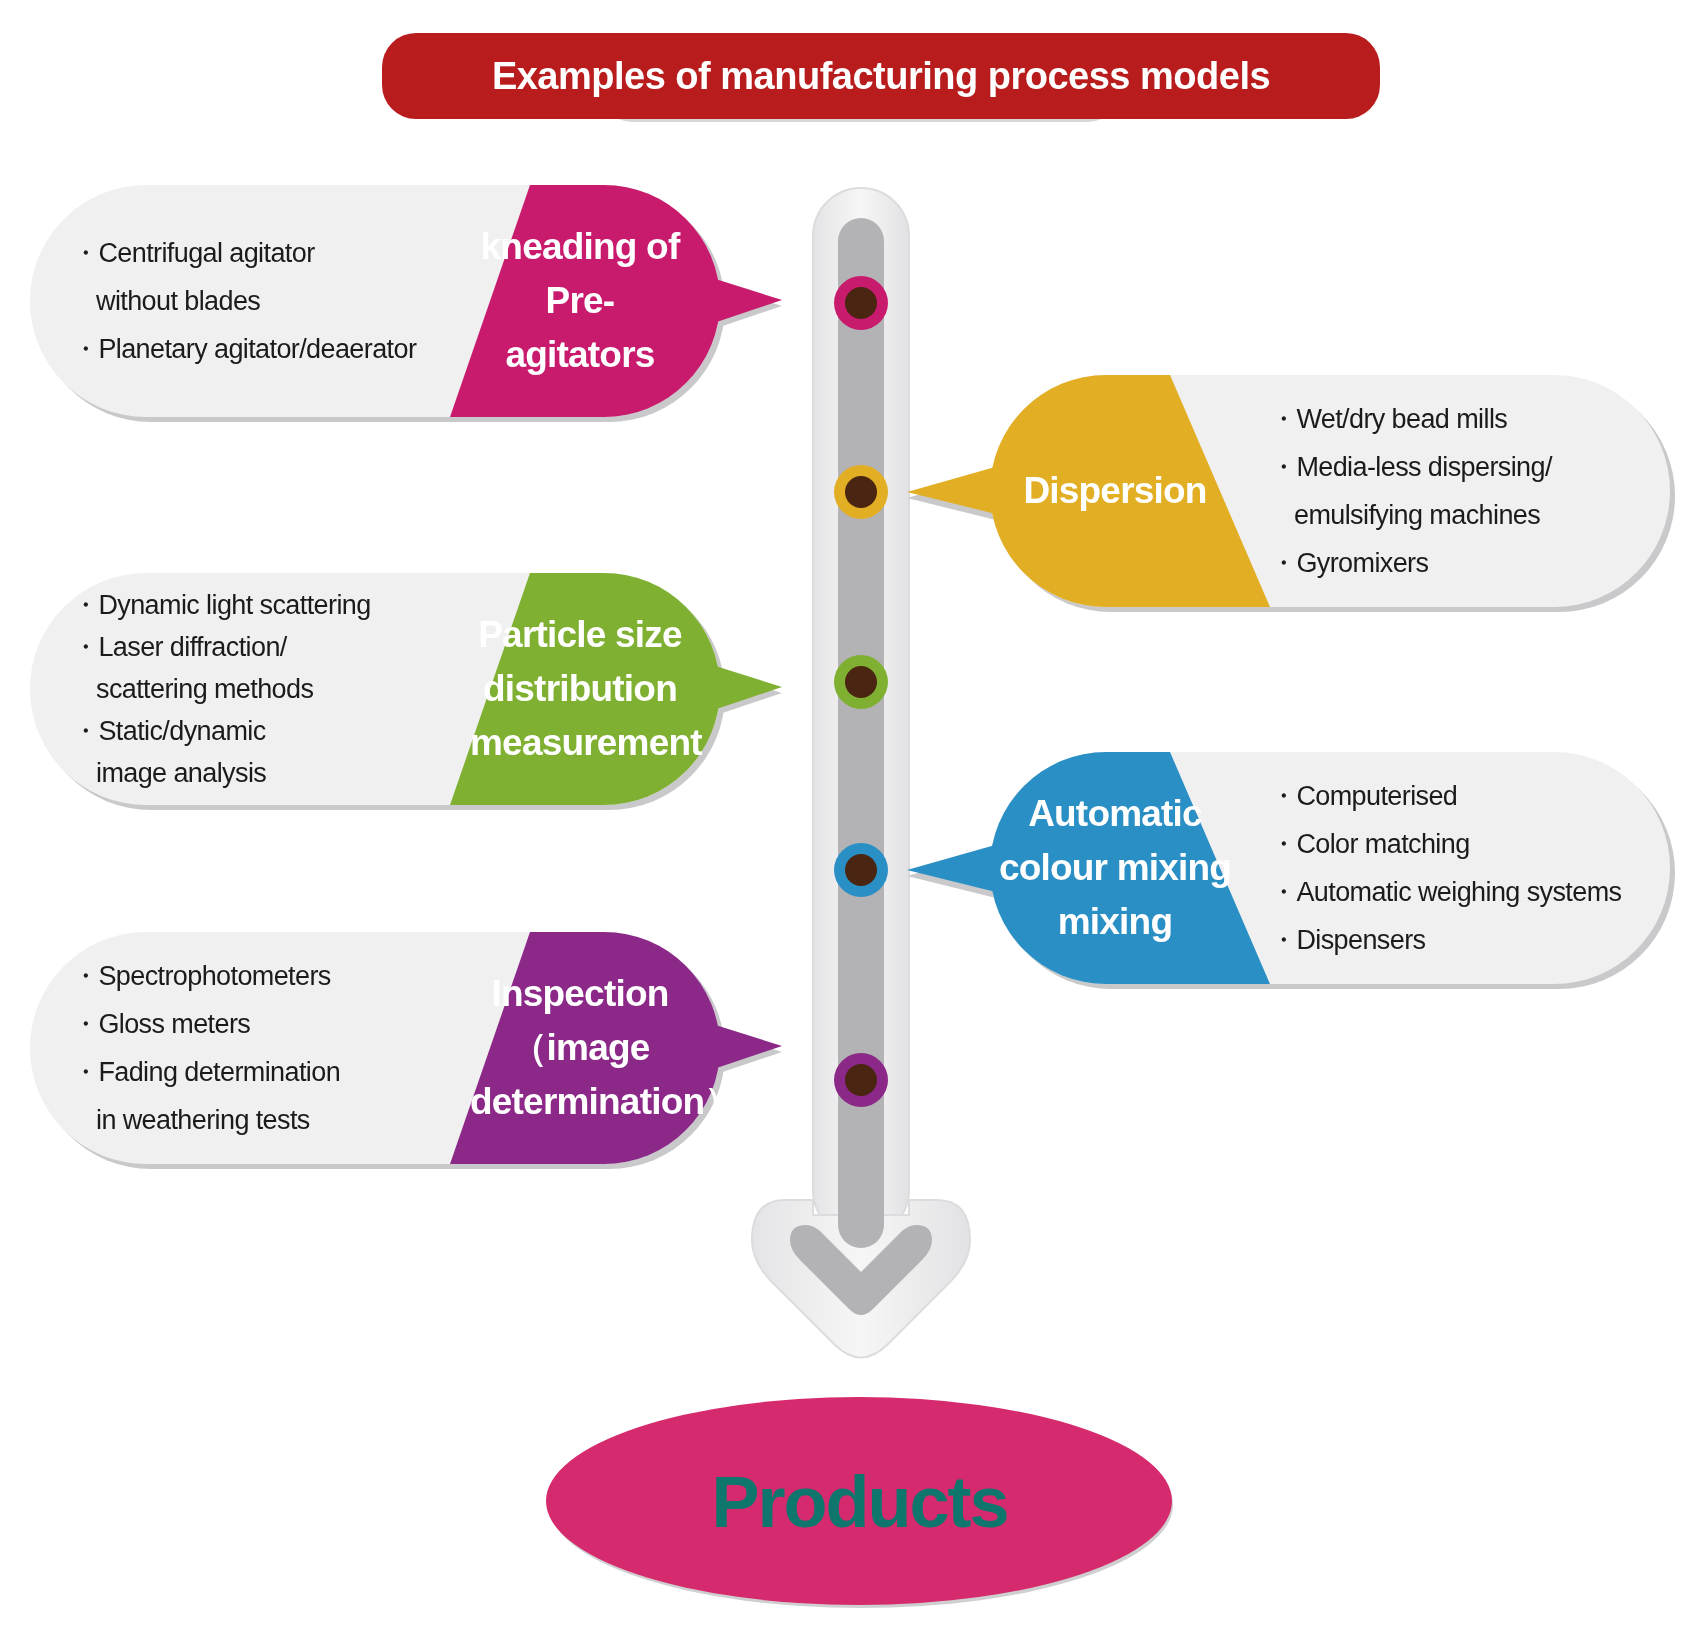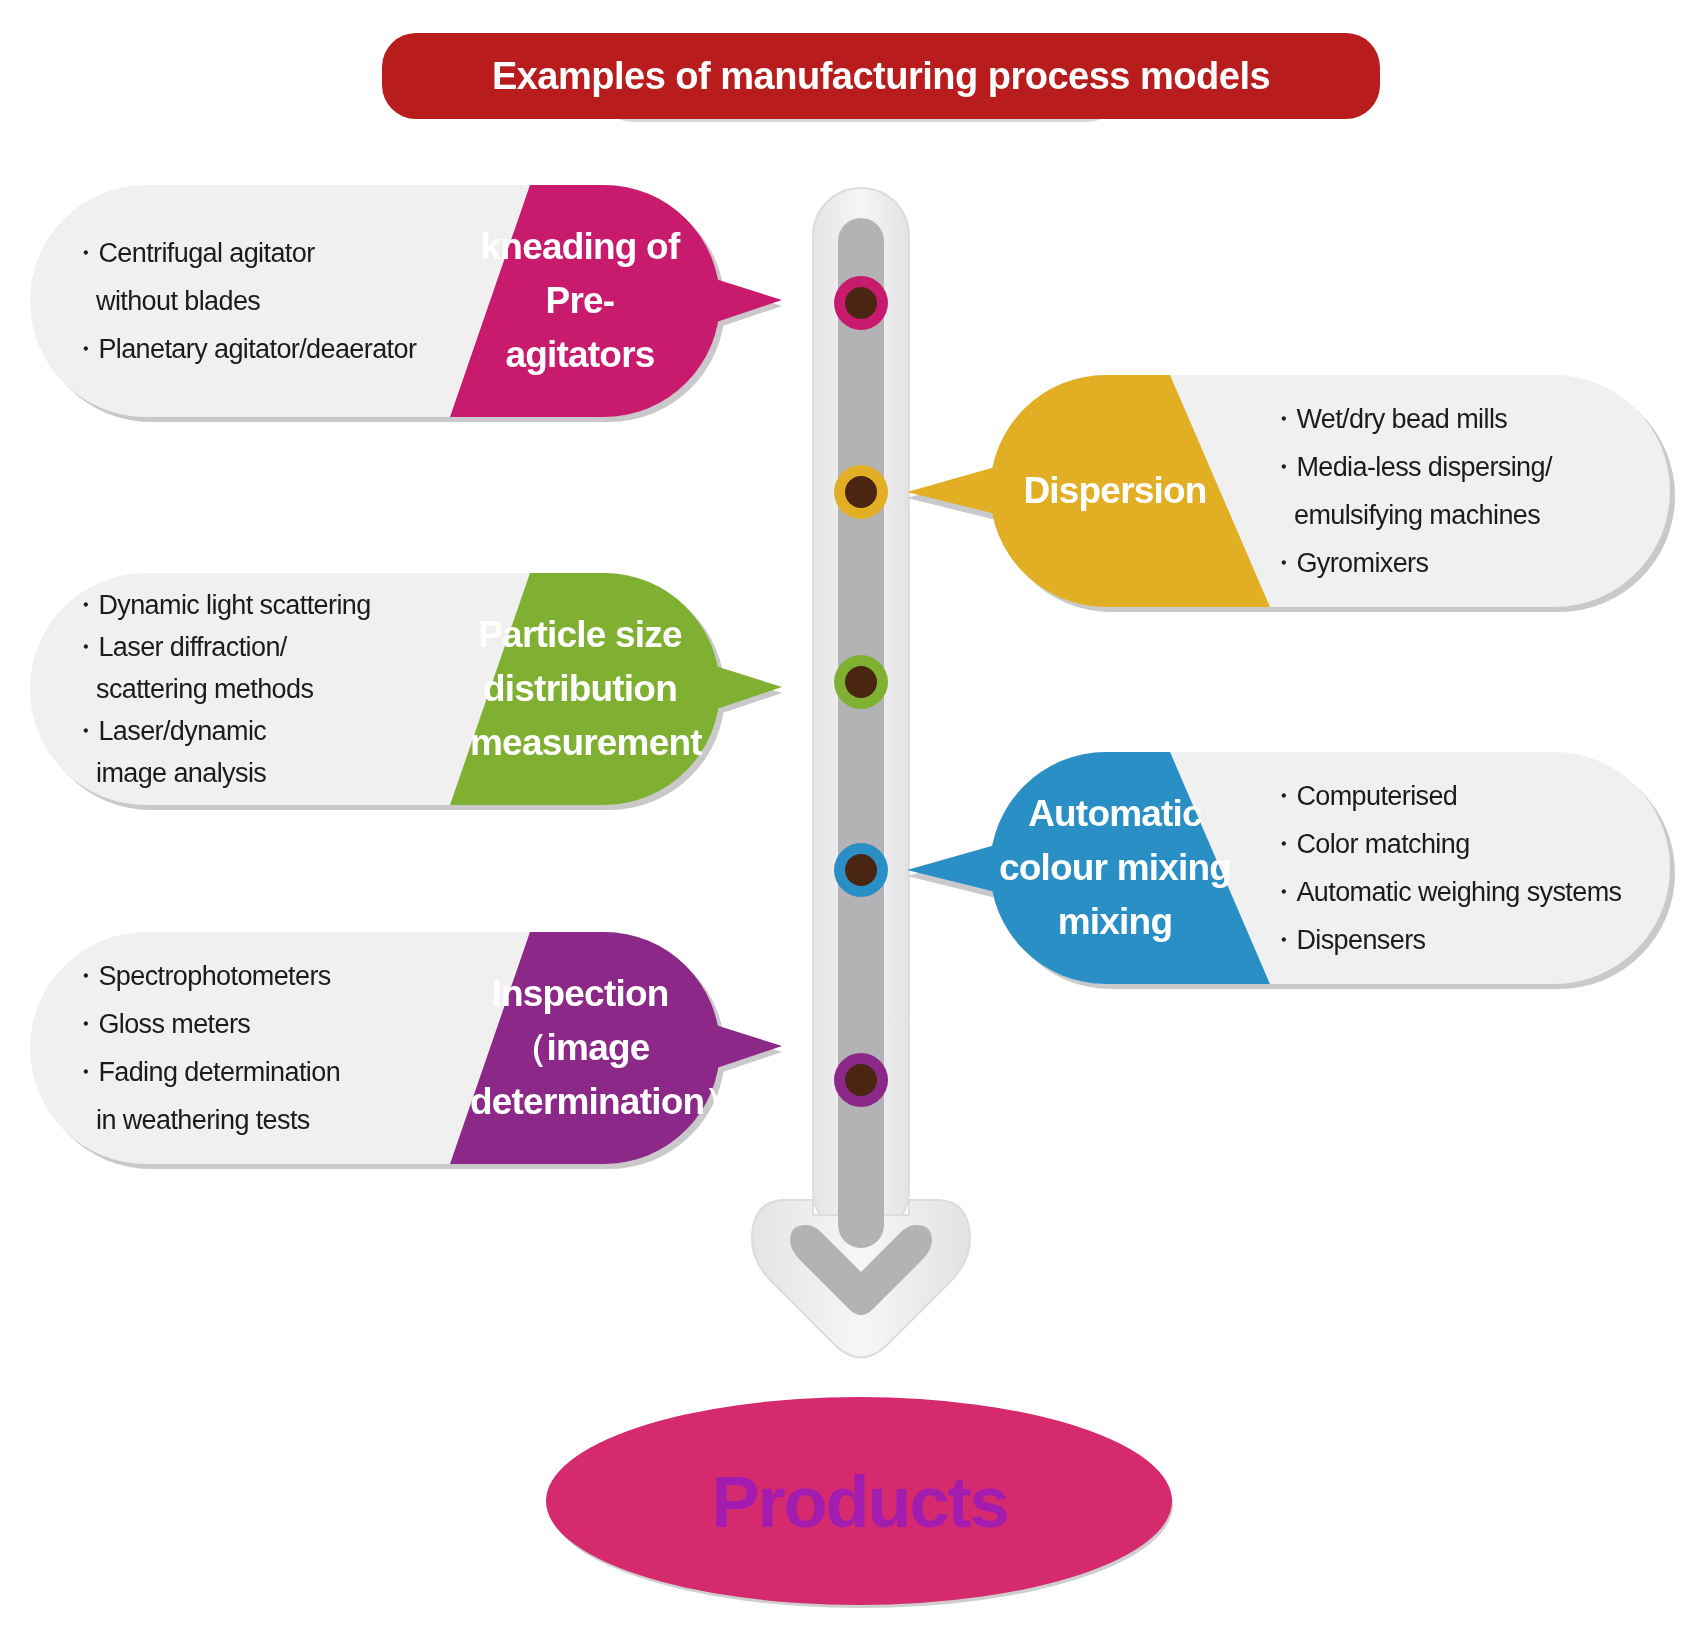--- a/index.html
+++ b/index.html
@@ -21,21 +21,21 @@
   .card svg.bg { position: absolute; left: 0; top: 0; overflow: visible; }
   .card .items { position: absolute; color: #1b1b1b; font-size: 27px; letter-spacing: -0.6px; }
   .card .items .li { white-space: nowrap; line-height: 48px; }
   .card .items .li.cont { padding-left: 24px; }
   .card .label { position: absolute; color: #fff; font-weight: bold; font-size: 37px; text-align: center;
                  line-height: 54px; letter-spacing: -0.8px; }
 
   
   .products { left: 543px; top: 1393px; width: 633px; height: 218px; }
   .products-text { left: 543px; top: 1393px; width: 633px; height: 218px; display: flex;
-                   align-items: center; justify-content: center; color: #a21caf; font-weight: bold;
+                   align-items: center; justify-content: center; color: #0f766e; font-weight: bold;
                    font-size: 72px; letter-spacing: -2px; }
 </style>
 </head>
 <body>
 
 <div class="abs title-shadow"></div>
 <div class="abs title-pill">
   <span class="title-text">Examples of manufacturing process models</span>
 </div>
 
@@ -134,21 +134,21 @@
         <path d="M 116 0 L 574 0 A 116 116 0 0 1 574 232 L 116 232 A 116 116 0 0 1 116 0 Z" fill="#f0f0f1"></path>
         <g clip-path="url(#clip2)">
           <polygon points="420,232 500,0 690,0 690,232" fill="#7fb032"></polygon>
         </g>
         <polygon points="660,85 752,114 660,145" fill="#7fb032"></polygon>
       </svg>
       <div class="items" style="left: 42px; top: 11px;">
         <div class="li" style="line-height: 42px;">・Dynamic light scattering</div>
         <div class="li" style="line-height: 42px;">・Laser diffraction/</div>
         <div class="li cont" style="line-height: 42px;">scattering methods</div>
-        <div class="li" style="line-height: 42px;">・Laser/dynamic</div>
+        <div class="li" style="line-height: 42px;">・Static/dynamic</div>
         <div class="li cont" style="line-height: 42px;">image analysis</div>
       </div>
       <div class="label" style="top: 35px; left: 440px; width: 220px;">
         <div>Particle size</div>
         <div>distribution</div>
         <div>measurement</div>
       </div>
     </div>
     <div class="card" style="left: 990px; top: 752px; width: 680px;">
       <svg class="bg" width="680" height="232">

